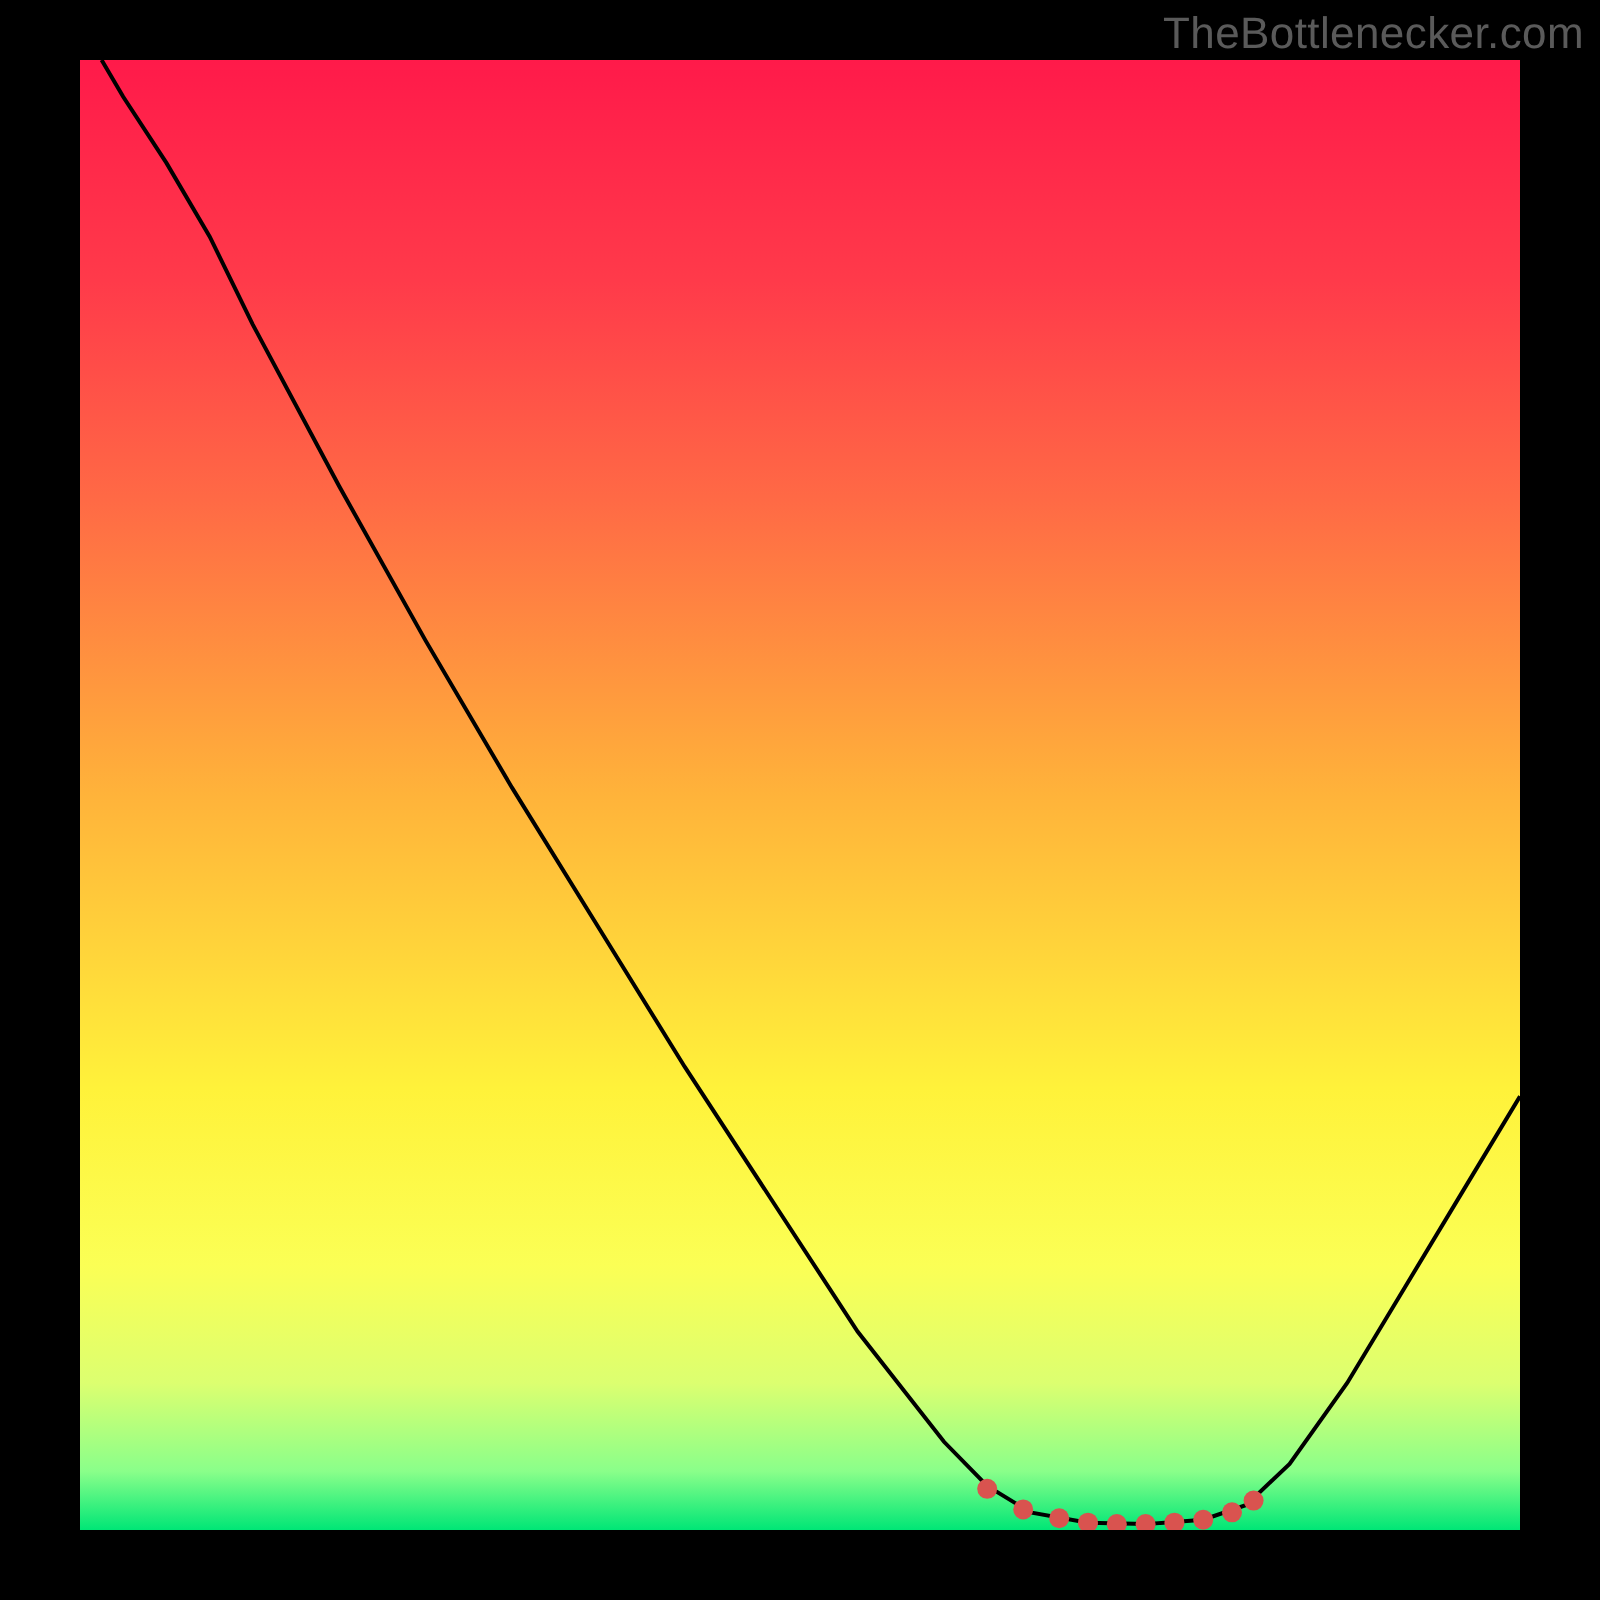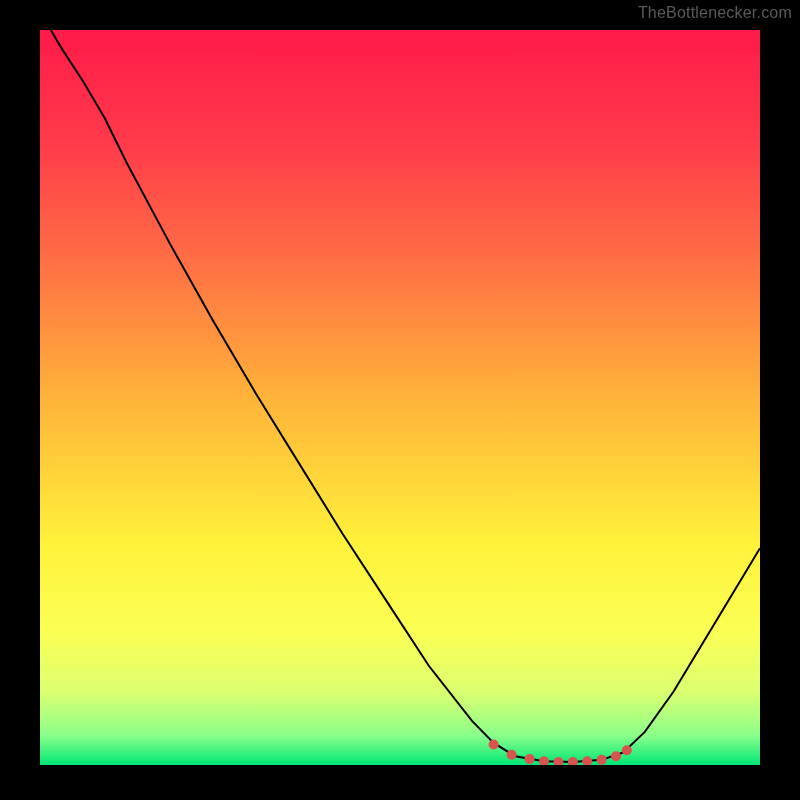--- a/index.html
+++ b/index.html
@@ -9,21 +9,21 @@
     width: 800px;
     height: 800px;
     position: relative;
     font-family: Arial, sans-serif;
   }
   .attribution {
     position: absolute;
     top: 4px;
     right: 8px;
     color: #5a5a5a;
-    font-size: 16px;
+    font-size: 22px;
     font-weight: 500;
     letter-spacing: 0.2px;
   }
   .plot {
     position: absolute;
     left: 40px;
     top: 30px;
     width: 720px;
     height: 735px;
   }

